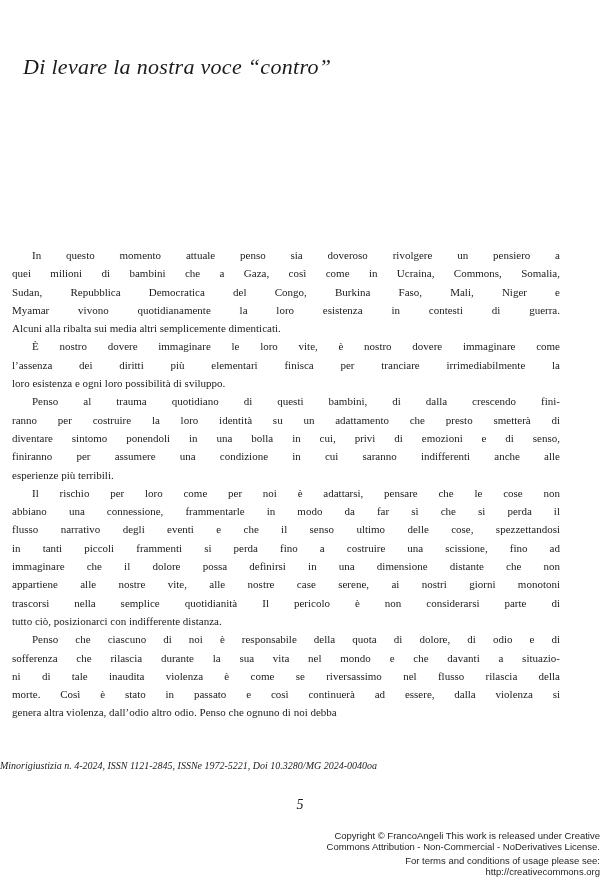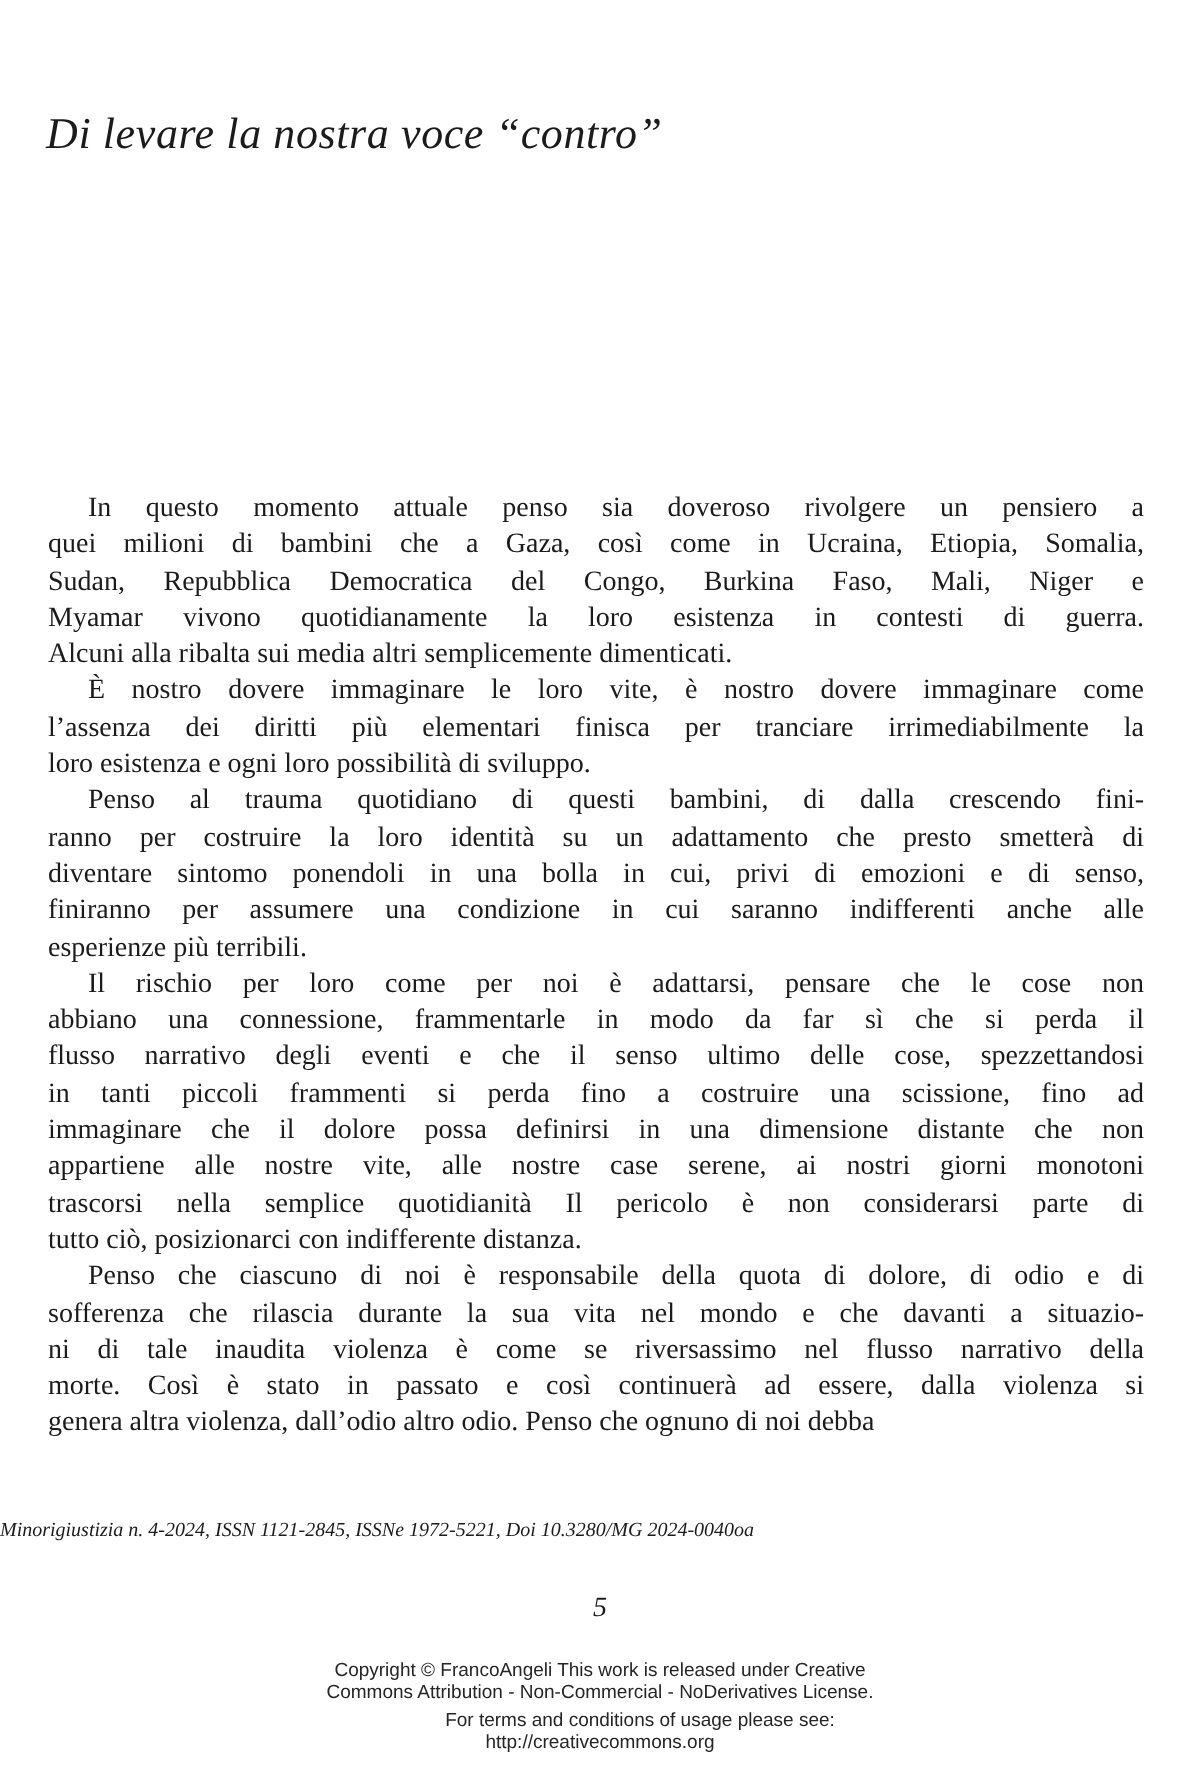--- a/index.html
+++ b/index.html
@@ -18,24 +18,24 @@
     left: 23px;
     top: 10px;
     font-style: italic;
     font-size: 22px;
     letter-spacing: 0.3px;
     white-space: nowrap;
     margin-top: 44px;
   }
   .body-text {
     position: absolute;
-    left: 24px;
+    left: 12px;
     top: 246px;
     width: 548px;
-    font-size: 14px;
+    font-size: 11px;
   }
   .body-text .line {
     line-height: 18.3px;
     text-align: justify;
     text-align-last: justify;
     white-space: normal;
   }
   .body-text .line.first { text-indent: 20px; }
   .body-text .line.last  { text-align-last: left; }
   .journal-line {
@@ -55,38 +55,38 @@
     width: 100%;
     text-align: center;
     font-style: italic;
     font-size: 14px;
   }
   .copyright {
     position: absolute;
     top: 830px;
     left: 0;
     width: 100%;
-    text-align: center;
+    text-align: right;
     font-family: "Liberation Sans", sans-serif;
     font-size: 9.5px;
     line-height: 11px;
     color: #252525;
   }
   .copyright .cline.gap { margin-top: 3px; padding-left: 40px; }
 </style>
 </head>
 <body>
 
 <div class="page">
 
   <div class="title">Di levare la nostra voce “contro”</div>
 
   <div class="body-text">
       <div class="line first">In questo momento attuale penso sia doveroso rivolgere un pensiero a</div>
-      <div class="line">quei milioni di bambini che a Gaza, così come in Ucraina, Etiopia, Somalia,</div>
+      <div class="line">quei milioni di bambini che a Gaza, così come in Ucraina, Commons, Somalia,</div>
       <div class="line">Sudan, Repubblica Democratica del Congo, Burkina Faso, Mali, Niger e</div>
       <div class="line">Myamar vivono quotidianamente la loro esistenza in contesti di guerra.</div>
       <div class="line last">Alcuni alla ribalta sui media altri semplicemente dimenticati.</div>
       <div class="line first">È nostro dovere immaginare le loro vite, è nostro dovere immaginare come</div>
       <div class="line">l’assenza dei diritti più elementari finisca per tranciare irrimediabilmente la</div>
       <div class="line last">loro esistenza e ogni loro possibilità di sviluppo.</div>
       <div class="line first">Penso al trauma quotidiano di questi bambini, di dalla crescendo fini-</div>
       <div class="line">ranno per costruire la loro identità su un adattamento che presto smetterà di</div>
       <div class="line">diventare sintomo ponendoli in una bolla in cui, privi di emozioni e di senso,</div>
       <div class="line">finiranno per assumere una condizione in cui saranno indifferenti anche alle</div>
@@ -94,21 +94,21 @@
       <div class="line first">Il rischio per loro come per noi è adattarsi, pensare che le cose non</div>
       <div class="line">abbiano una connessione, frammentarle in modo da far sì che si perda il</div>
       <div class="line">flusso narrativo degli eventi e che il senso ultimo delle cose, spezzettandosi</div>
       <div class="line">in tanti piccoli frammenti si perda fino a costruire una scissione, fino ad</div>
       <div class="line">immaginare che il dolore possa definirsi in una dimensione distante che non</div>
       <div class="line">appartiene alle nostre vite, alle nostre case serene, ai nostri giorni monotoni</div>
       <div class="line">trascorsi nella semplice quotidianità Il pericolo è non considerarsi parte di</div>
       <div class="line last">tutto ciò, posizionarci con indifferente distanza.</div>
       <div class="line first">Penso che ciascuno di noi è responsabile della quota di dolore, di odio e di</div>
       <div class="line">sofferenza che rilascia durante la sua vita nel mondo e che davanti a situazio-</div>
-      <div class="line">ni di tale inaudita violenza è come se riversassimo nel flusso narrativo della</div>
+      <div class="line">ni di tale inaudita violenza è come se riversassimo nel flusso rilascia della</div>
       <div class="line">morte. Così è stato in passato e così continuerà ad essere, dalla violenza si</div>
       <div class="line last">genera altra violenza, dall’odio altro odio. Penso che ognuno di noi debba</div>
     </div>
 
   <div class="journal-line">Minorigiustizia n. 4-2024, ISSN 1121-2845, ISSNe 1972-5221, Doi 10.3280/MG 2024-0040oa</div>
 
   <div class="page-number">5</div>
 
   <div class="copyright">
       <div class="cline">Copyright © FrancoAngeli This work is released under Creative</div>

